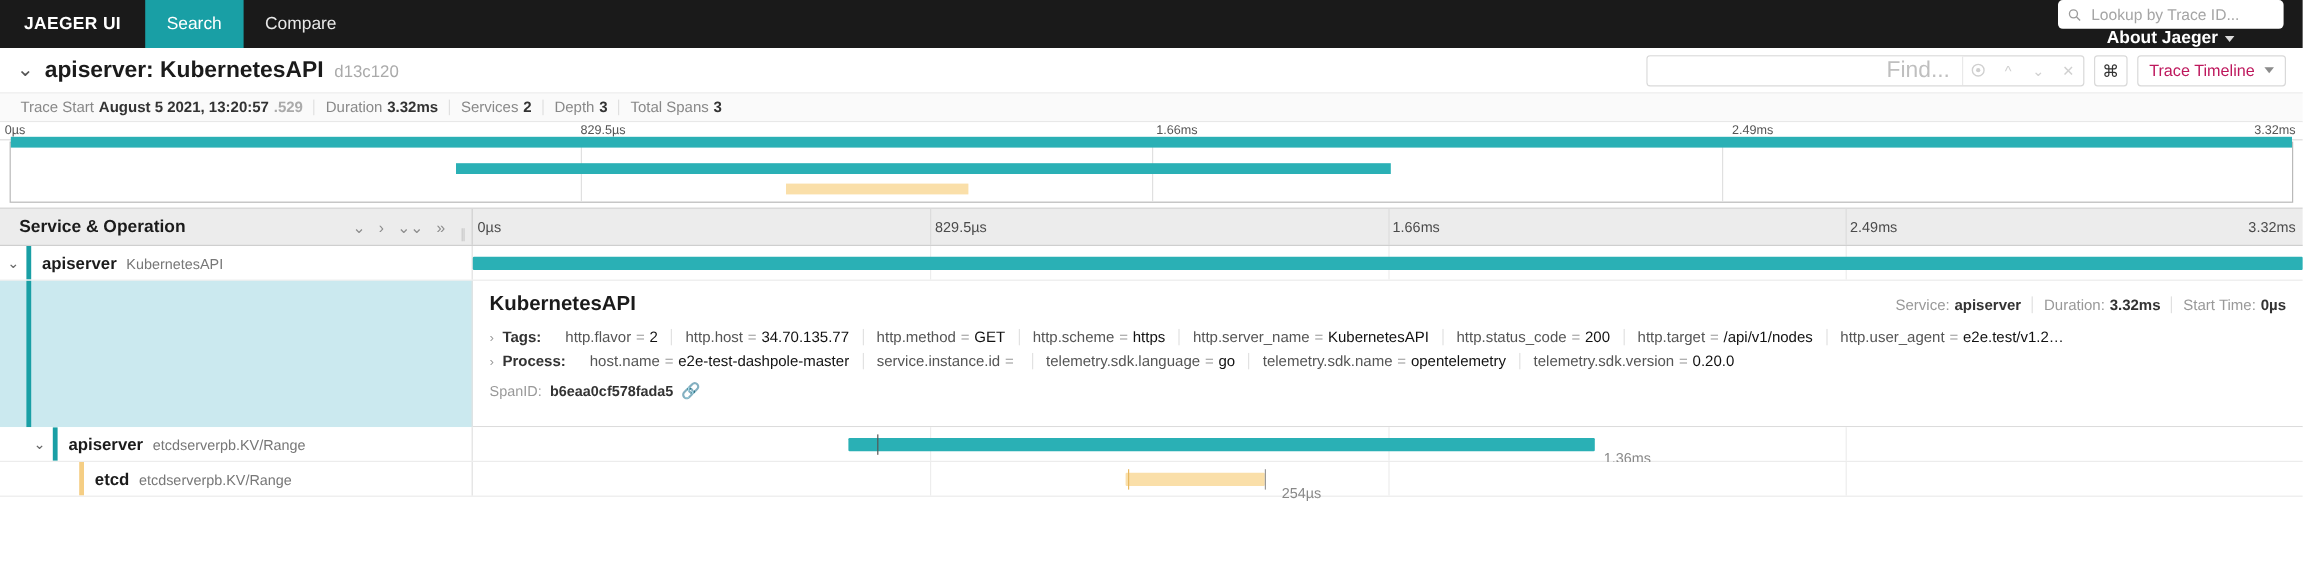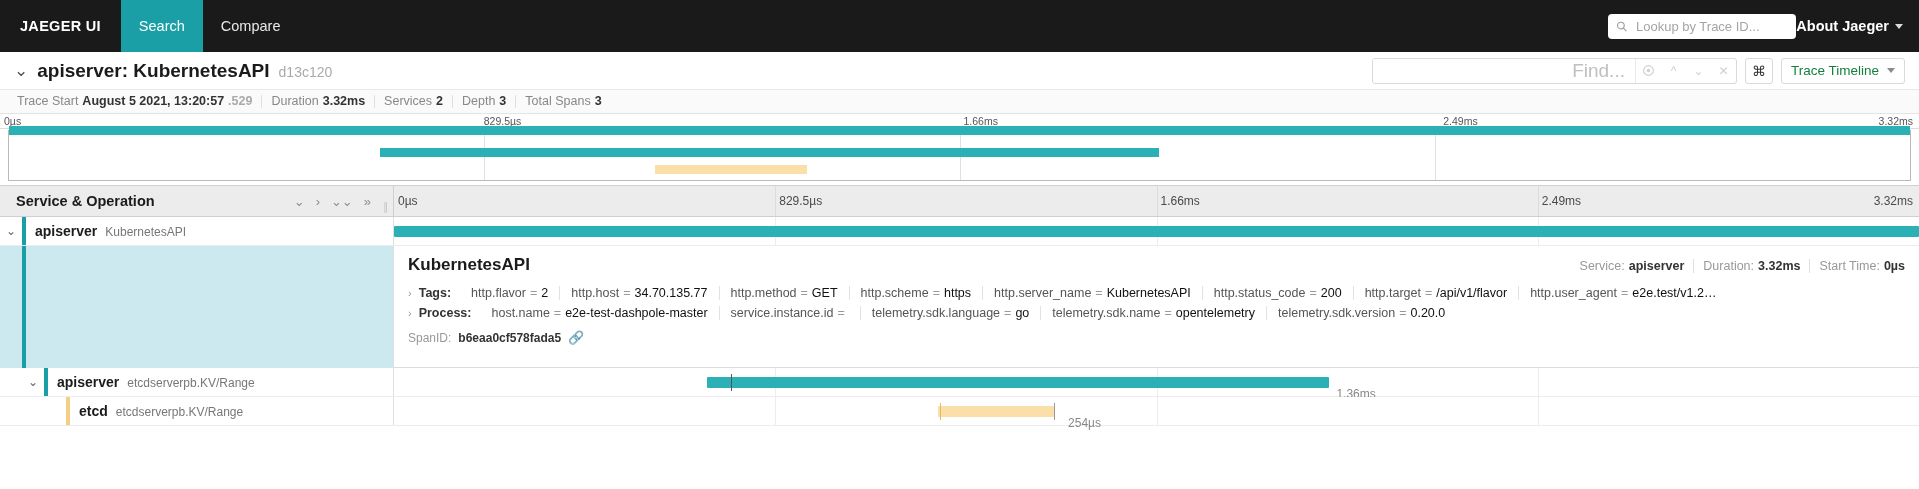--- a/index.html
+++ b/index.html
@@ -9,21 +9,21 @@
     width: 1919px; height: 489px;
     overflow: hidden;
     background: #fff;
     font-family: "Liberation Sans", sans-serif;
     color: #222;
     -webkit-font-smoothing: antialiased;
   }
 
   
   .topnav {
-    height: 52px;
+    height: 40px;
     background: #1a1a1a;
     display: flex;
     align-items: stretch;
     position: relative;
   }
   .nav-brand {
     display: flex; align-items: center;
     padding: 0 20px;
     color: #fff;
     font-size: 14.5px;
@@ -36,20 +36,21 @@
     padding: 0 18px;
     color: #e8e8e8;
     font-size: 14.5px;
     cursor: pointer;
   }
   .nav-item.active { background: #199fa5; color: #fff; }
   .nav-right {
     margin-left: auto;
     display: flex; align-items: center;
     padding-right: 16px;
+    flex-direction: column;
   }
   .trace-lookup {
     display: flex; align-items: center;
     background: #fff;
     border-radius: 4px;
     height: 25px;
     width: 188px;
     padding: 0 8px;
     gap: 6px;
   }
@@ -130,21 +131,21 @@
     border: 1px solid #d9d9d9; border-radius: 3px;
     display: flex; align-items: center; justify-content: center;
     font-size: 14px; color: #333;
     cursor: pointer; background: #fff;
   }
   .view-select {
     height: 26px;
     border: 1px solid #d9d9d9; border-radius: 3px;
     display: flex; align-items: center; gap: 8px;
     padding: 0 9px;
-    font-size: 13.5px; color: #15803d;
+    font-size: 13.5px; color: #be185d;
     cursor: pointer; background: #fff;
   }
 
   
   .meta-bar {
     height: 24px;
     background: #fafafa;
     border-bottom: 1px solid #e4e4e4;
     display: flex; align-items: center;
     padding: 0 8px;
@@ -538,21 +539,21 @@
               <span class="kv-v">KubernetesAPI</span>
             </div>
             <div class="kv-chip">
               <span class="kv-k">http.status_code</span>
               <span class="kv-eq">=</span>
               <span class="kv-v">200</span>
             </div>
             <div class="kv-chip">
               <span class="kv-k">http.target</span>
               <span class="kv-eq">=</span>
-              <span class="kv-v">/api/v1/flavor</span>
+              <span class="kv-v">/api/v1/nodes</span>
             </div>
             <div class="kv-chip">
               <span class="kv-k">http.user_agent</span>
               <span class="kv-eq">=</span>
               <span class="kv-v">e2e.test/v1.2…</span>
             </div>
           </div>
       </div>
 
       <div class="kv-row">

